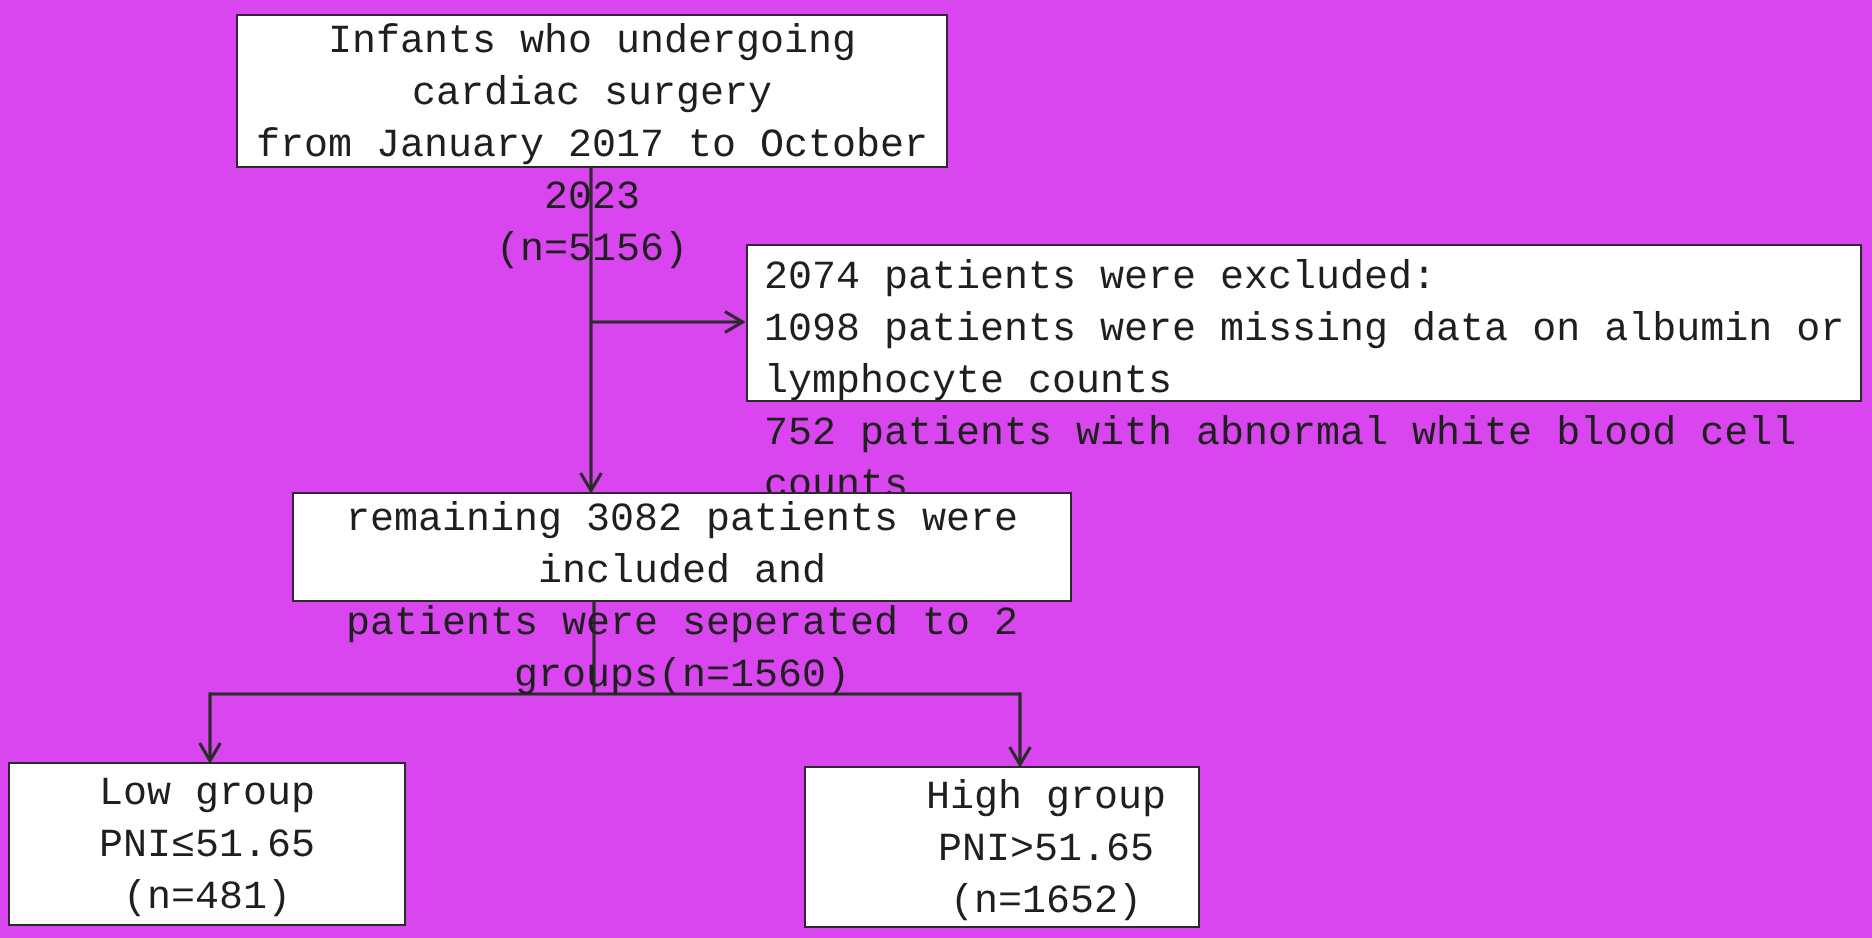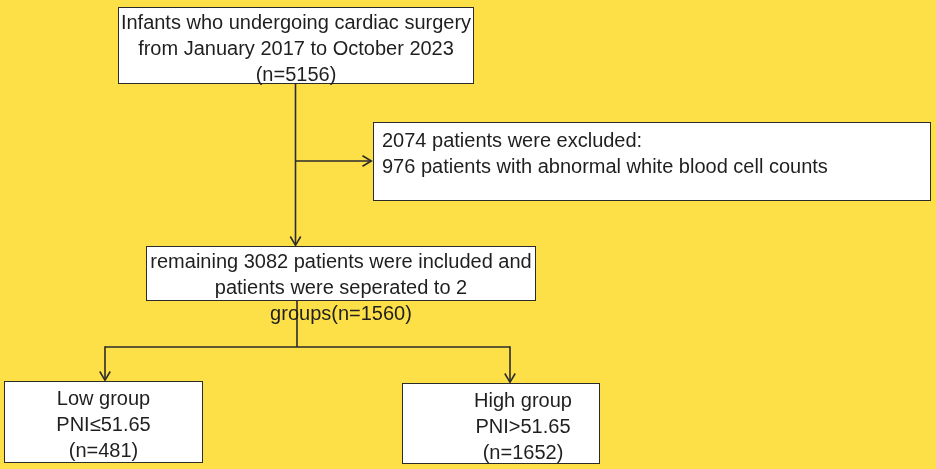--- a/index.html
+++ b/index.html
@@ -4,22 +4,22 @@
 <style>
   html, body {
     margin: 0;
     padding: 0;
     background: #ffffff;
   }
   .canvas {
     position: relative;
     width: 936px;
     height: 469px;
-    background: #fde047;
-    font-family: Liberation Sans, sans-serif;
+    background: #d946ef;
+    font-family: Liberation Mono, monospace;
     color: #1f1f1f;
     overflow: hidden;
   }
   .connector-layer {
     position: absolute;
     left: 0;
     top: 0;
     width: 936px;
     height: 469px;
     z-index: 1;
@@ -66,21 +66,22 @@
   </svg>
 
   <div class="flow-box box-top center">
     <span class="line">Infants who undergoing cardiac surgery</span>
     <span class="line">from January 2017 to October 2023</span>
     <span class="line">(n=5156)</span>
   </div>
 
   <div class="flow-box box-excluded left">
     <span class="line">2074 patients were excluded:</span>
-    <span class="line">976 patients with abnormal white blood cell counts</span>
+    <span class="line">1098 patients were missing data on albumin or lymphocyte counts</span>
+    <span class="line">752 patients with abnormal white blood cell counts</span>
   </div>
 
   <div class="flow-box box-included center">
     <span class="line">remaining 3082 patients were included and</span>
     <span class="line">patients were seperated to 2 groups(n=1560)</span>
   </div>
 
   <div class="flow-box box-low center">
     <span class="line">Low group</span>
     <span class="line">PNI≤51.65</span>

